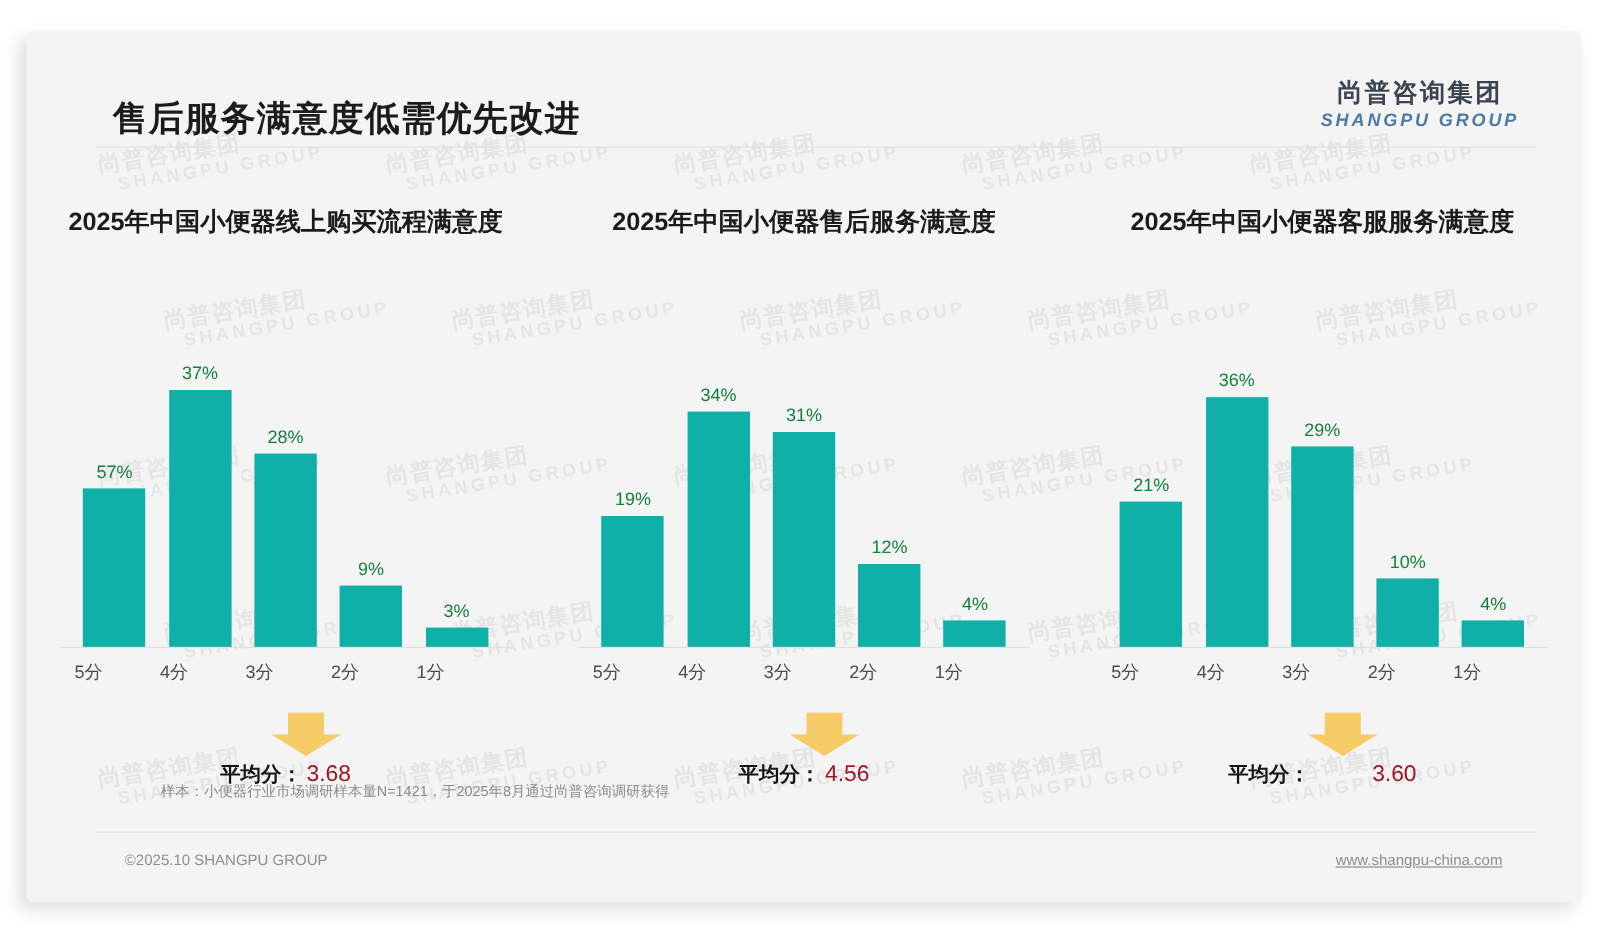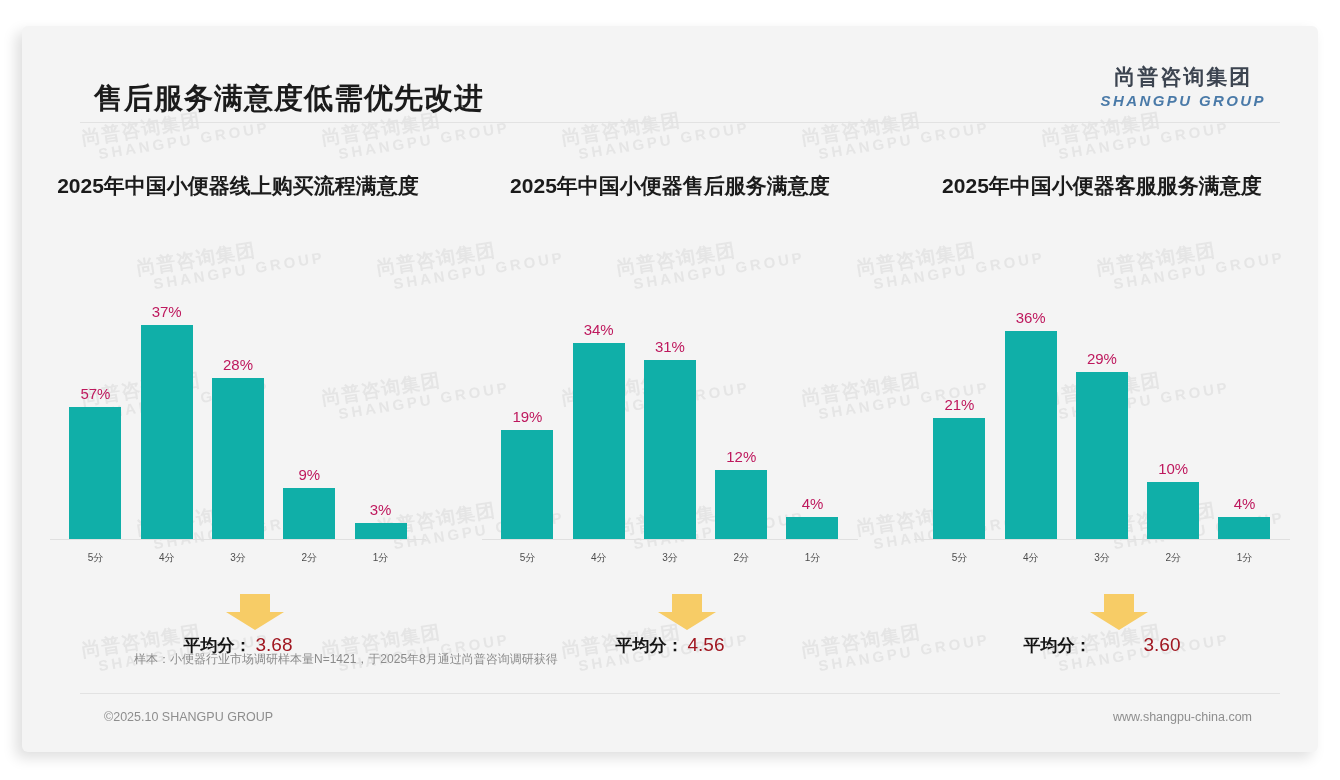--- a/index.html
+++ b/index.html
@@ -133,21 +133,21 @@
   .bar-slot {
     width: 19%;
     display: flex;
     flex-direction: column;
     align-items: center;
     justify-content: flex-end;
     height: 100%;
   }
   .bar-value {
     font-size: 15px;
-    color: #be185d;
+    color: #15803d;
     margin-bottom: 5px;
   }
   .bar {
     width: 52px;
     background: #10afa8;
   }
   .axis-line {
     position: absolute;
     left: 14px;
     right: 14px;
@@ -159,22 +159,21 @@
     position: absolute;
     left: 26px;
     right: 26px;
     top: 100%;
     display: flex;
     justify-content: space-between;
     padding-top: 11px;
   }
   .cat-label {
     width: 19%;
-    text-align: center;
-    font-size: 10px;
+    font-size: 15px;
     color: #4c4c4c;
   }
 
   
   .avg-wrap {
     position: relative;
     margin-top: 52px;
     height: 76px;
   }
   .arrow {
@@ -225,20 +224,21 @@
     color: #8e8e8e;
     z-index: 3;
   }
   .footer-right {
     position: absolute;
     right: 66px;
     bottom: 28px;
     font-size: 12.5px;
     color: #8e8e8e;
     z-index: 3;
+    text-decoration: underline;
   }
 </style>
 </head>
 <body>
 
 <div id="slide">
 
   <div class="wm-layer" id="wm-layer">
       <div class="wm" style="left: 60px; top: 88px;">
         <span class="wm-cn">尚普咨询集团</span>

